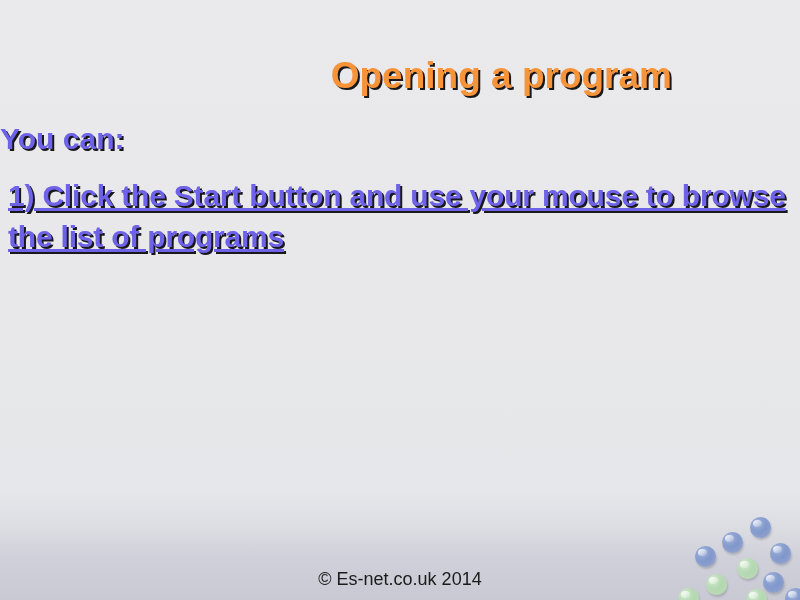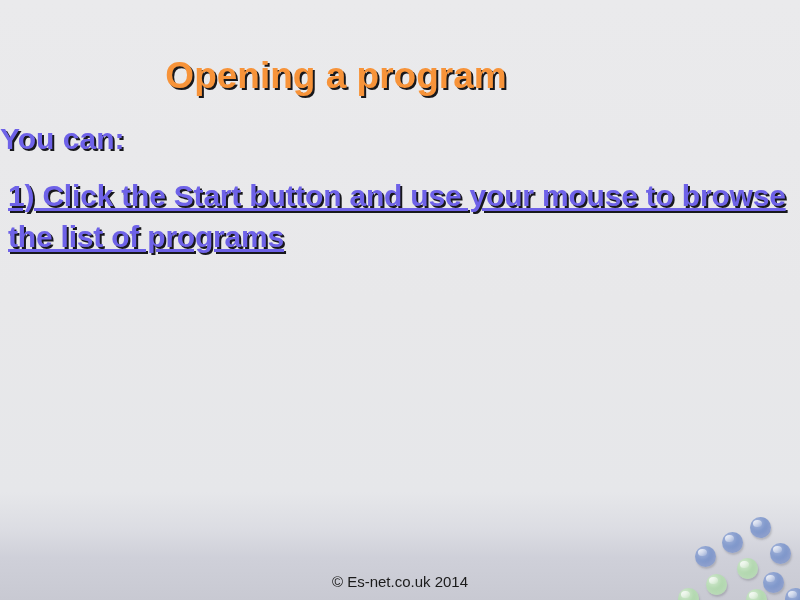--- a/index.html
+++ b/index.html
@@ -22,21 +22,21 @@
         #DCDDE3 88%,
         #CFD0D9 93%,
         #C8C9D2 100%);
     overflow:hidden;
   }
 
   
   #title {
     position:absolute;
     top:55px; left:0; width:672px;
-    text-align:center;
+    text-align:right;
     font-size:37px;
     font-weight:bold;
     letter-spacing:0px;
     color:#F79339;
     text-shadow:2px 2px 0 #18181c;
     white-space:nowrap;
   }
 
   
   #body-block {
@@ -60,21 +60,21 @@
     padding:0 8px;
     letter-spacing:-0.2px;
     text-decoration:underline;
   }
 
   
   #footer {
     position:absolute;
     left:0; bottom:10px; width:800px;
     text-align:center;
-    font-size:15px;
+    font-size:18px;
     font-weight:normal;
     color:#1b1b1b;
     white-space:nowrap;
   }
 
   
   #sphere-cluster {
     position:absolute;
     right:0; bottom:0;
     width:160px; height:100px;

